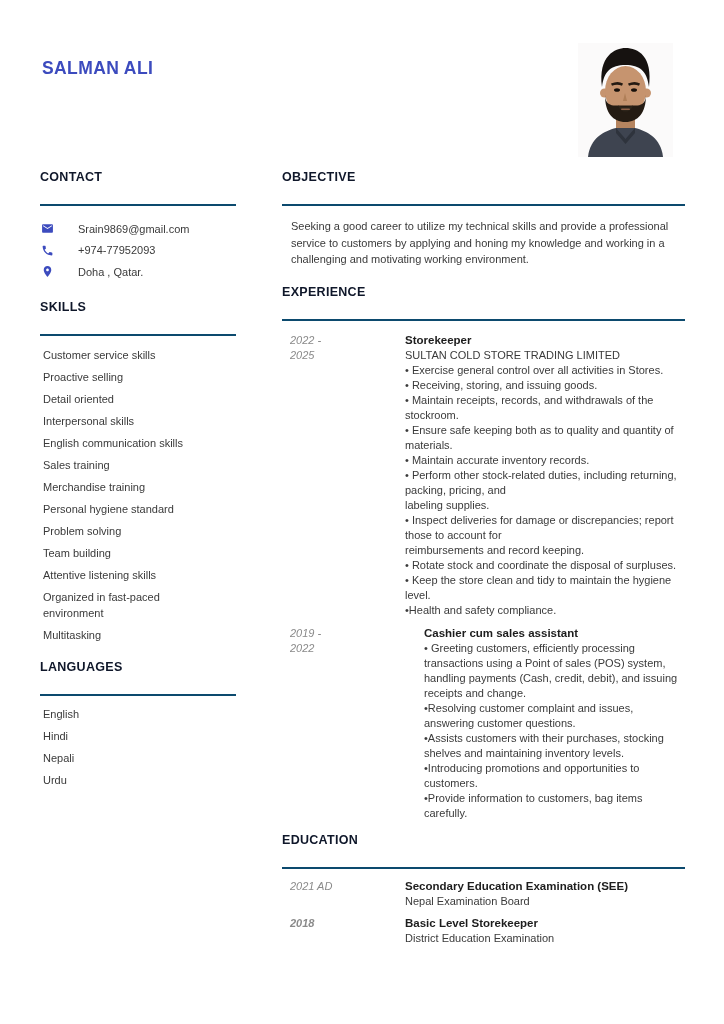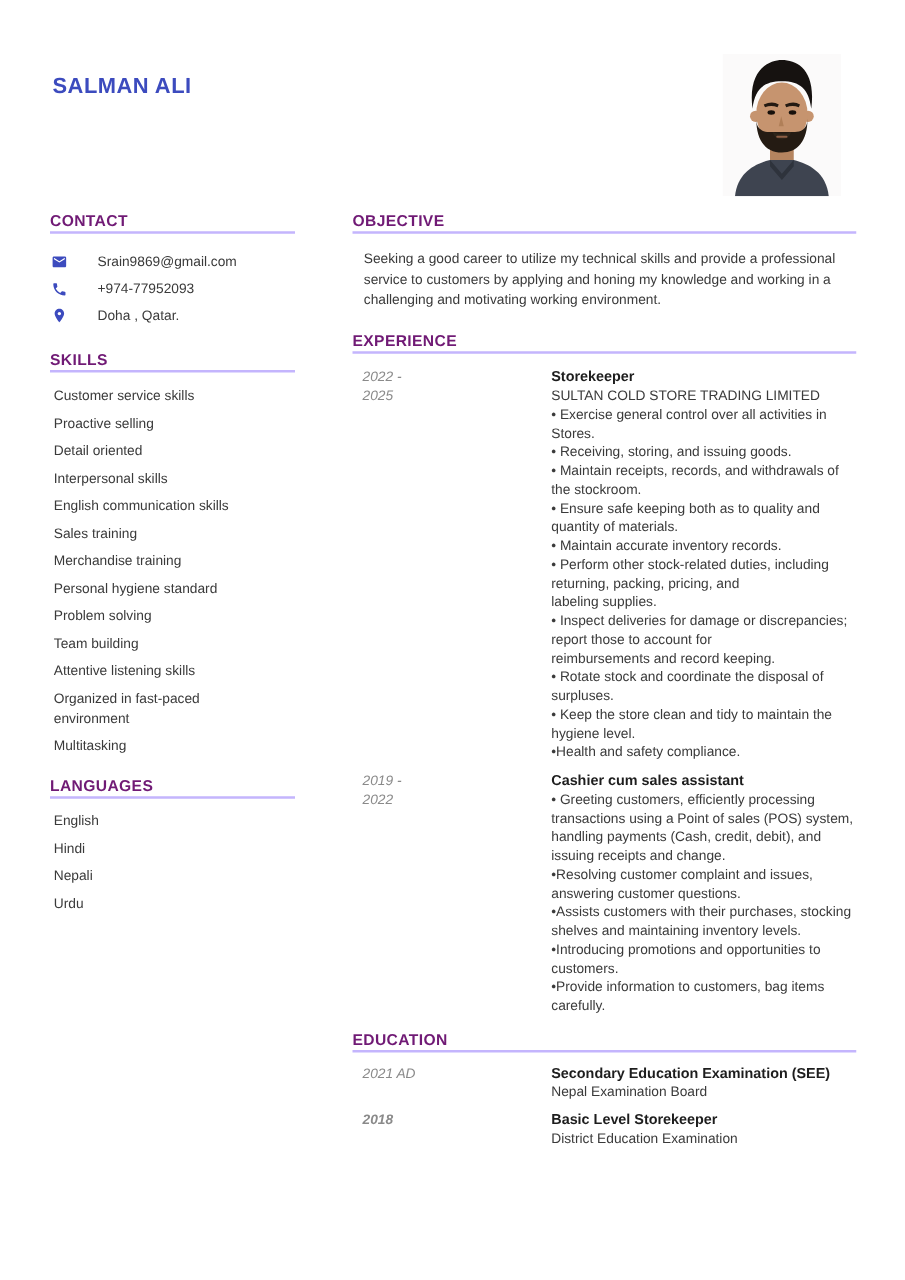--- a/index.html
+++ b/index.html
@@ -14,22 +14,22 @@
     position:absolute;left:42px;top:58px;margin:0;
     font-size:17.5px;font-weight:700;color:#3c4bbe;letter-spacing:.4px;line-height:20px;
   }
   .photo{position:absolute;left:578px;top:43px;width:95px;height:114px;}
   .photo svg{display:block;}
 
   .col-left{position:absolute;left:40px;top:170px;width:196px;}
   .col-right{position:absolute;left:282px;top:170px;width:403px;}
 
   .sec-heading{
-    margin:0;font-size:12.5px;font-weight:700;color:#701a75;letter-spacing:.3px;
-    line-height:15px;padding-bottom:0;border-bottom:2px solid #c4b5fd;
+    margin:0;font-size:12.5px;font-weight:700;color:#0f172a;letter-spacing:.3px;
+    line-height:15px;padding-bottom:19px;border-bottom:2px solid #0c4a6e;
   }
   .mt{margin-top:17px;}
   .mt-sm{margin-top:12px;}
 
   
   .contact-list{list-style:none;margin:12px 0 0 0;padding:0;}
   .contact-item{display:flex;align-items:center;gap:24px;font-size:11px;color:#3a3a3a;height:21.5px;}
   .cicon{width:14px;height:14px;flex:none;display:flex;align-items:center;justify-content:center;}
   .cicon svg{width:13px;height:13px;fill:#3c4bbe;}
 
@@ -37,26 +37,26 @@
   .plain-list{list-style:none;margin:11px 0 0 3px;padding:0;}
   .plain-list li{
     font-size:11px;line-height:16px;margin-bottom:6px;color:#3a3a3a;white-space:pre-line;
   }
 
   
   .objective-text{margin:12px 0 0 9px;font-size:11px;line-height:16.5px;color:#3a3a3a;}
 
   
   .row{display:flex;margin-top:12px;}
-  .row.tight{margin-top:8px;}
+  .row.tight{margin-top:8px;gap:19px;}
   .dates{
     flex:none;width:123px;box-sizing:border-box;padding-left:8px;
     font-size:11px;line-height:15px;color:#8a8a8a;font-style:italic;white-space:pre-line;
   }
-  .row-body{flex:1;font-size:11px;line-height:15px;color:#3a3a3a;margin-left:36px;}
+  .row-body{flex:1;font-size:11px;line-height:15px;color:#3a3a3a;}
   .row-title{font-weight:700;color:#1d1d1d;font-size:11.5px;line-height:15px;}
   .row-sub{line-height:15px;}
   .row-details{white-space:pre-line;}
   .edu-row{margin-top:10px;}
   .edu-row + .edu-row{margin-top:7px;}
 </style>
 </head>
 <body>
 
 <div class="page">

